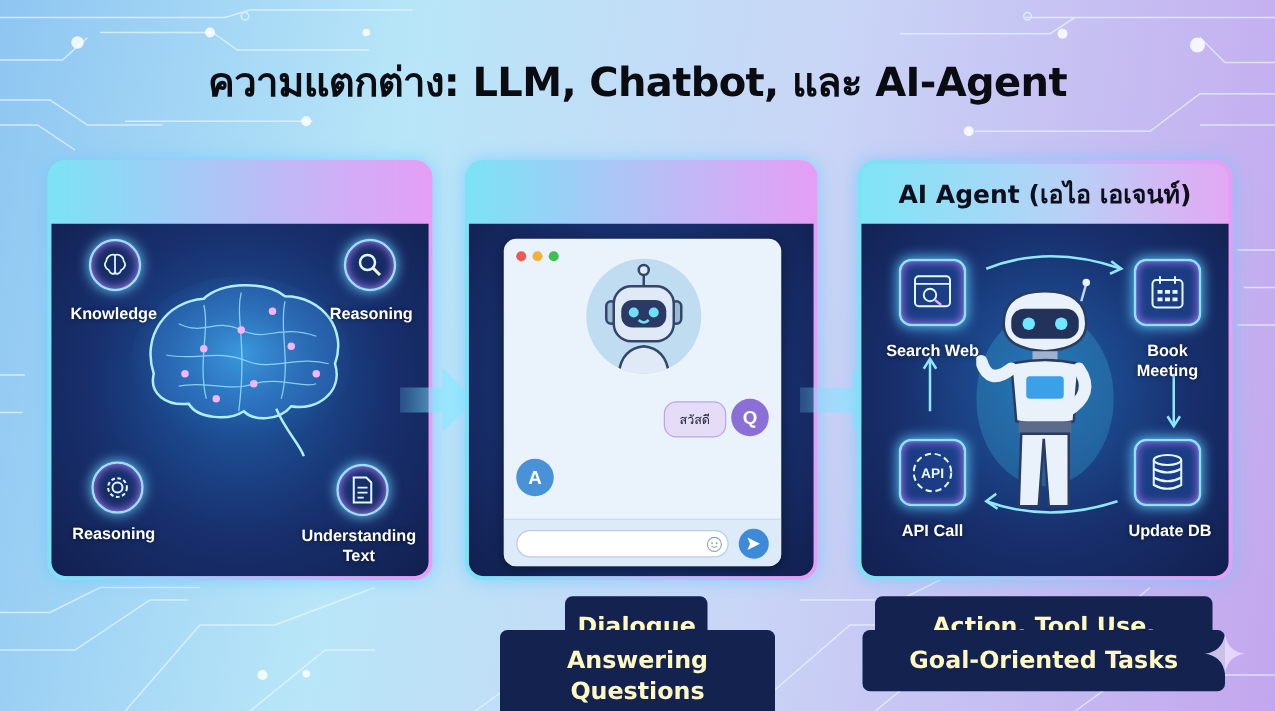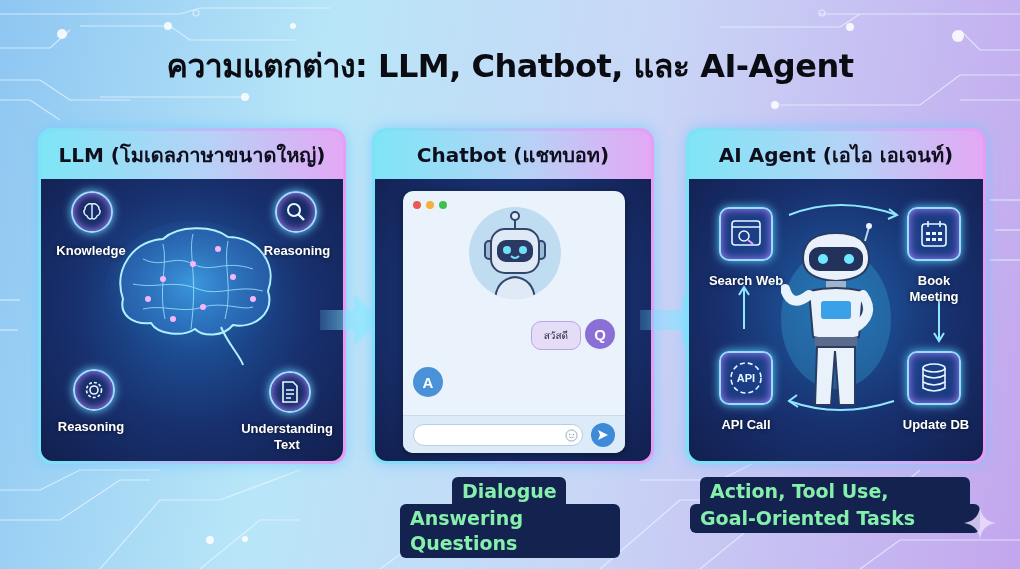--- a/index.html
+++ b/index.html
@@ -94,22 +94,22 @@
   
   .tool-box {
     position: absolute; width: 54px; height: 54px; border-radius: 10px;
     border: 2px solid #8fe2ff; box-shadow: 0 0 10px #5fc8ff, inset 0 0 8px #b67cff;
     background: rgba(30, 70, 150, 0.6);
     display: flex; align-items: center; justify-content: center;
   }
   .robot { position: absolute; left: 92px; top: 40px; width: 110px; height: 190px; }
 
   .caption {
-    position: absolute; background: #13224f; color: #86efac; font-weight: bold; font-size: 19px;
-    border-radius: 6px; line-height: 25px; padding: 2px 10px;
+    position: absolute; background: #13224f; color: #fef9c3; font-weight: bold; font-size: 19px;
+    text-align: center; border-radius: 6px; line-height: 25px; padding: 12px 10px;
     font-family: "DejaVu Sans", "Liberation Sans", sans-serif;
   }
   .sparkle { position: absolute; left: 962px; top: 505px; width: 36px; height: 36px; }
 </style>
 </head>
 <body>
 
 <svg class="bg-circuit" width="1020" height="569" viewBox="0 0 1020 569">
   <g stroke="#e6f6ff" stroke-width="1.2" fill="none" opacity="0.75">
     <path d="M0 14 H180 L200 8 H330"></path>
@@ -150,21 +150,20 @@
     <circle cx="775" cy="105" r="4"></circle>
       <circle cx="210" cy="540" r="4"></circle>
       <circle cx="245" cy="539" r="3"></circle>
   </g>
 </svg>
 
 <div class="page-title">ความแตกต่าง: LLM, Chatbot, และ AI-Agent</div>
 
 <div class="panel" id="panel-llm">
   <div class="panel-inner">
-    <div class="panel-head">LLM (โมเดลภาษาขนาดใหญ่)</div>
     <div class="panel-body">
       <svg class="brain" viewBox="0 0 180 150">
         <defs>
           <radialGradient id="bg1" cx="50%" cy="45%" r="60%">
             <stop offset="0" stop-color="#4fd2ff" stop-opacity="0.6"></stop>
             <stop offset="1" stop-color="#1a3a8a" stop-opacity="0"></stop>
           </radialGradient>
         </defs>
         <ellipse cx="90" cy="70" rx="88" ry="68" fill="url(#bg1)"></ellipse>
         <path d="M20 80 C10 50 30 22 60 20 C75 6 110 6 125 18 C155 18 175 45 165 72 C172 95 150 110 130 106 C120 118 100 118 92 110 C80 118 55 116 48 104 C30 106 16 96 20 80 Z" fill="rgba(60,140,230,0.35)" stroke="#aef0ff" stroke-width="2"></path>
@@ -228,21 +227,20 @@
       <linearGradient id="ar1" x1="0" x2="1">
         <stop offset="0" stop-color="#6fd8ff" stop-opacity="0.2"></stop>
         <stop offset="1" stop-color="#9ff0ff"></stop>
       </linearGradient>
     </defs>
   <path d="M0 20 H34 V4 L60 30 L34 56 V40 H0 Z" fill="url(#ar1)"></path>
 </svg>
 
 <div class="panel" id="panel-chat">
   <div class="panel-inner">
-    <div class="panel-head">Chatbot (แชทบอท)</div>
     <div class="panel-body">
       <div class="chat-window">
         <div class="traffic">
           <span style="background:#ea5a55;"></span>
           <span style="background:#f3b13c;"></span>
           <span style="background:#3fbf4f;"></span>
         </div>
         <div class="bot-avatar">
           <svg width="92" height="92" viewBox="0 0 92 92">
             <line x1="46" y1="10" x2="46" y2="22" stroke="#33456a" stroke-width="2"></line>

